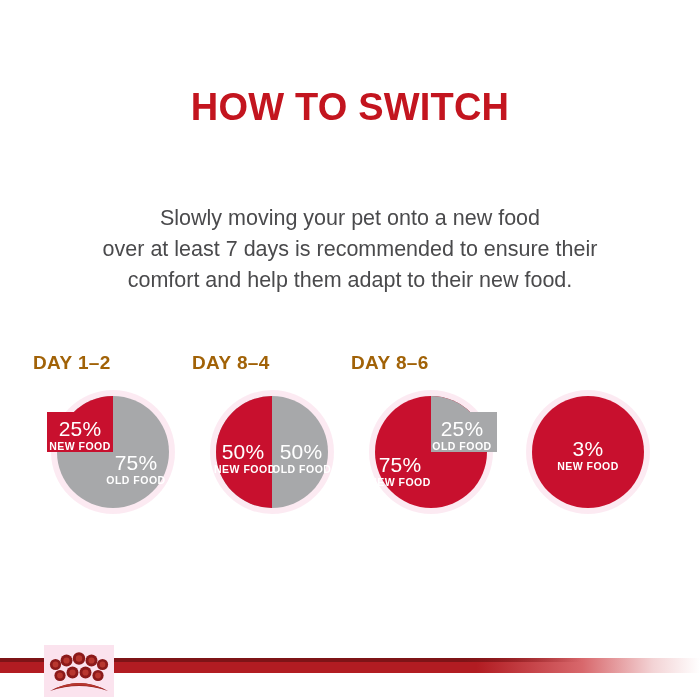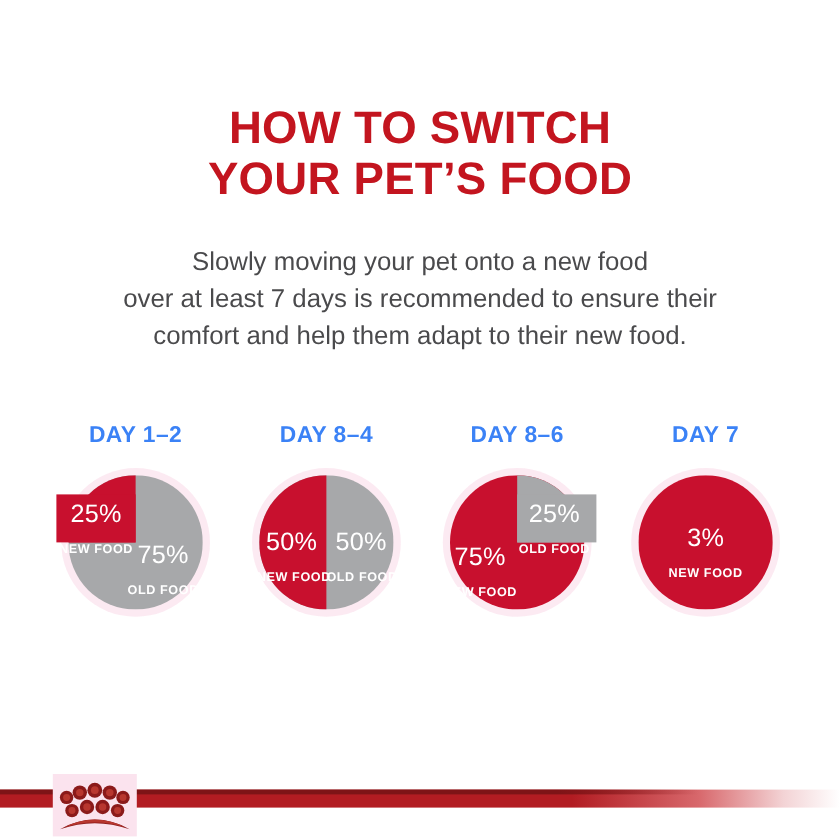--- a/index.html
+++ b/index.html
@@ -77,22 +77,21 @@
   .chart-col.c0 { left: 33px; }
   .chart-col.c1 { left: 192px; }
   .chart-col.c2 { left: 351px; }
   .chart-col.c3 { left: 508px; }
 
   .day-label {
     position: absolute;
     top: 0;
     left: 0;
     width: 160px;
-    text-align: center;
-    color: #3b82f6;
+    color: #a16207;
     font-family: "Liberation Sans", sans-serif;
     font-weight: bold;
     font-size: 19px;
     letter-spacing: 0.4px;
     white-space: nowrap;
   }
 
   .pie-wrap {
     position: absolute;
     top: 44px;
@@ -132,21 +131,21 @@
     font-weight: normal;
     font-size: 21px;
     letter-spacing: 0.2px;
   }
   .pie-label .sub {
     display: block;
     font-family: "Liberation Sans", sans-serif;
     font-weight: bold;
     font-size: 10.5px;
     letter-spacing: 0.5px;
-    margin-top: 14px;
+    margin-top: 2px;
   }
   .pie-label.on-red  { color: #FFFFFF; }
   .pie-label.on-gray { color: #FFFFFF; }
 
   
   .label-tile {
     position: absolute;
     box-sizing: border-box;
   }
   .tile-red  { background: #C8102E; }
@@ -209,21 +208,20 @@
     display: block;
   }
 </style>
 </head>
 <body>
 
 <div id="page">
 
   <div class="heading">
     <span class="line">HOW TO SWITCH</span>
-    <span class="line">YOUR PET’S FOOD</span>
   </div>
 
   <div class="intro">
     <span class="line">Slowly moving your pet onto a new food</span>
     <span class="line">over at least 7 days is recommended to ensure their</span>
     <span class="line">comfort and help them adapt to their new food.</span>
   </div>
 
   <div class="charts">
 
@@ -282,21 +280,20 @@
           <span class="sub">OLD FOOD</span>
         </div>
         <div class="pie-label on-red" style="left:-8px; top:58px; width:66px;">
           <span class="pct">75%</span>
           <span class="sub">NEW FOOD</span>
         </div>
       </div>
     </div>
 
     <div class="chart-col c3">
-      <div class="day-label">DAY 7</div>
       <div class="pie-wrap">
         <div class="pie-glow"></div>
         <svg class="pie-svg" viewBox="0 0 112 112">
           <circle cx="56" cy="56" r="56" fill="#C8102E"></circle>
         </svg>
         <div class="pie-label on-red" style="left:14px; top:42px; width:84px;">
           <span class="pct">3%</span>
           <span class="sub">NEW FOOD</span>
         </div>
       </div>

